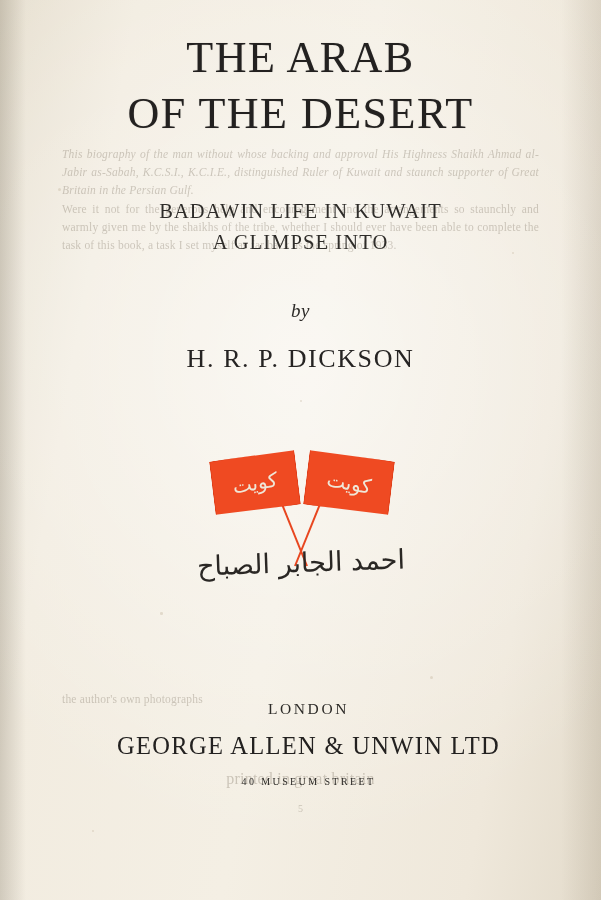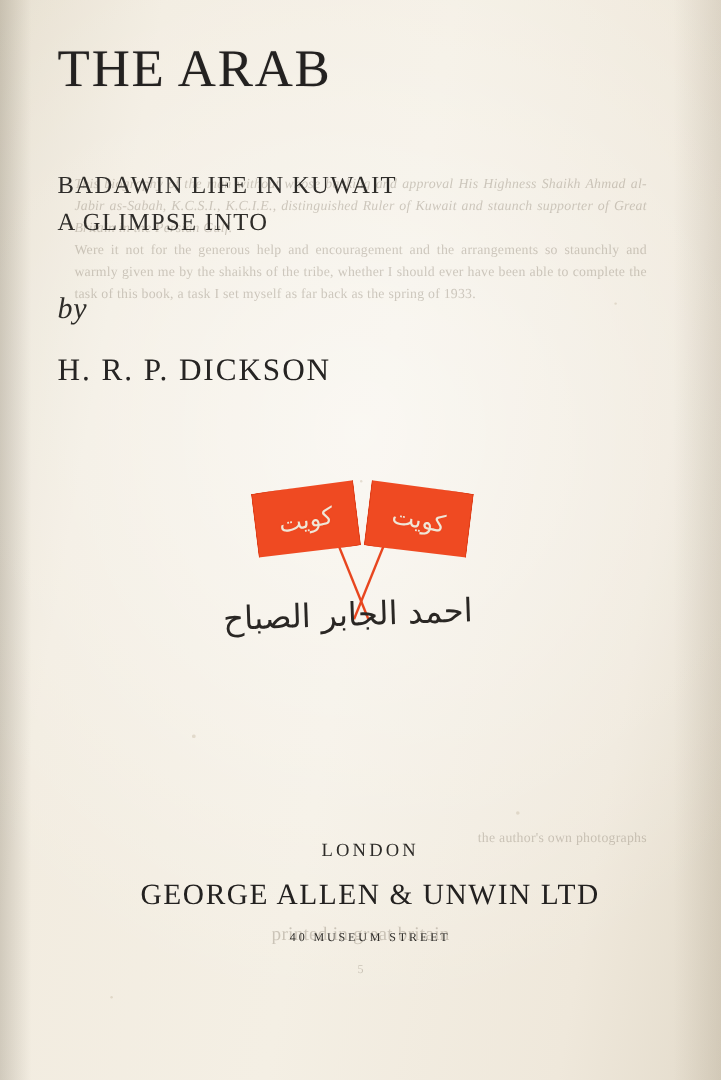--- a/index.html
+++ b/index.html
@@ -52,29 +52,29 @@
     opacity: 0.40;
     font-size: 11.5px;
     line-height: 18px;
     text-align: justify;
     letter-spacing: 0.2px;
     pointer-events: none;
     filter: blur(0.4px);
   }
   .showthrough.block-a { top: 145px; left: 62px; right: 62px; font-style: italic; }
   .showthrough.block-b { top: 200px; left: 62px; right: 62px; }
-  .showthrough.line-c  { top: 690px; left: 62px; right: 62px; text-align: right; }
+  .showthrough.line-c  { top: 690px; left: 62px; right: 62px; text-align: left; }
   .showthrough.line-d  { top: 770px; left: 62px; right: 62px; text-align: center; font-size: 16px; }
   .showthrough.folio   { top: 800px; left: 0; right: 0; text-align: center; font-size: 10px; }
 
   .content {
     position: relative;
     z-index: 3;
     padding: 0 48px;
-    text-align: left;
+    text-align: center;
   }
 
   .main-title {
     margin: 0;
     padding-top: 30px;
     font-weight: normal;
     font-size: 44px;
     line-height: 56px;
     letter-spacing: 1.5px;
     color: #232120;
@@ -86,21 +86,21 @@
     margin: 54px 0 0 0;
     font-size: 20.5px;
     line-height: 31px;
     letter-spacing: 1.1px;
     color: #2e2c29;
   }
   .subtitle .ln { display: block; }
 
   .byword {
     margin: 42px 0 0 0;
-    font-size: 25px;
+    font-size: 19px;
     font-style: italic;
     letter-spacing: 0.5px;
     color: #2e2c29;
   }
 
   .author {
     margin: 22px 0 0 0;
     font-size: 26px;
     letter-spacing: 1.6px;
     color: #262423;
@@ -226,20 +226,21 @@
   <div class="speck" style="left:512px; top:252px; width:2px;  height:2px;"></div>
   <div class="speck" style="left:160px; top:612px; width:2.5px;height:2.5px;"></div>
   <div class="speck" style="left:430px; top:676px; width:3px;  height:3px;"></div>
   <div class="speck" style="left:92px;  top:830px; width:2px;  height:2px;"></div>
   <div class="speck" style="left:300px; top:400px; width:2px;  height:2px;"></div>
 
   <div class="content">
 
     <h1 class="main-title">
       <span class="ln">THE ARAB</span>
+      <span class="ln">OF THE DESERT</span>
     </h1>
 
     <div class="subtitle">
       <span class="ln">BADAWIN LIFE IN KUWAIT</span>
       <span class="ln">A GLIMPSE INTO</span>
     </div>
 
     <div class="byword">by</div>
 
     <div class="author">H. R. P. DICKSON</div>

